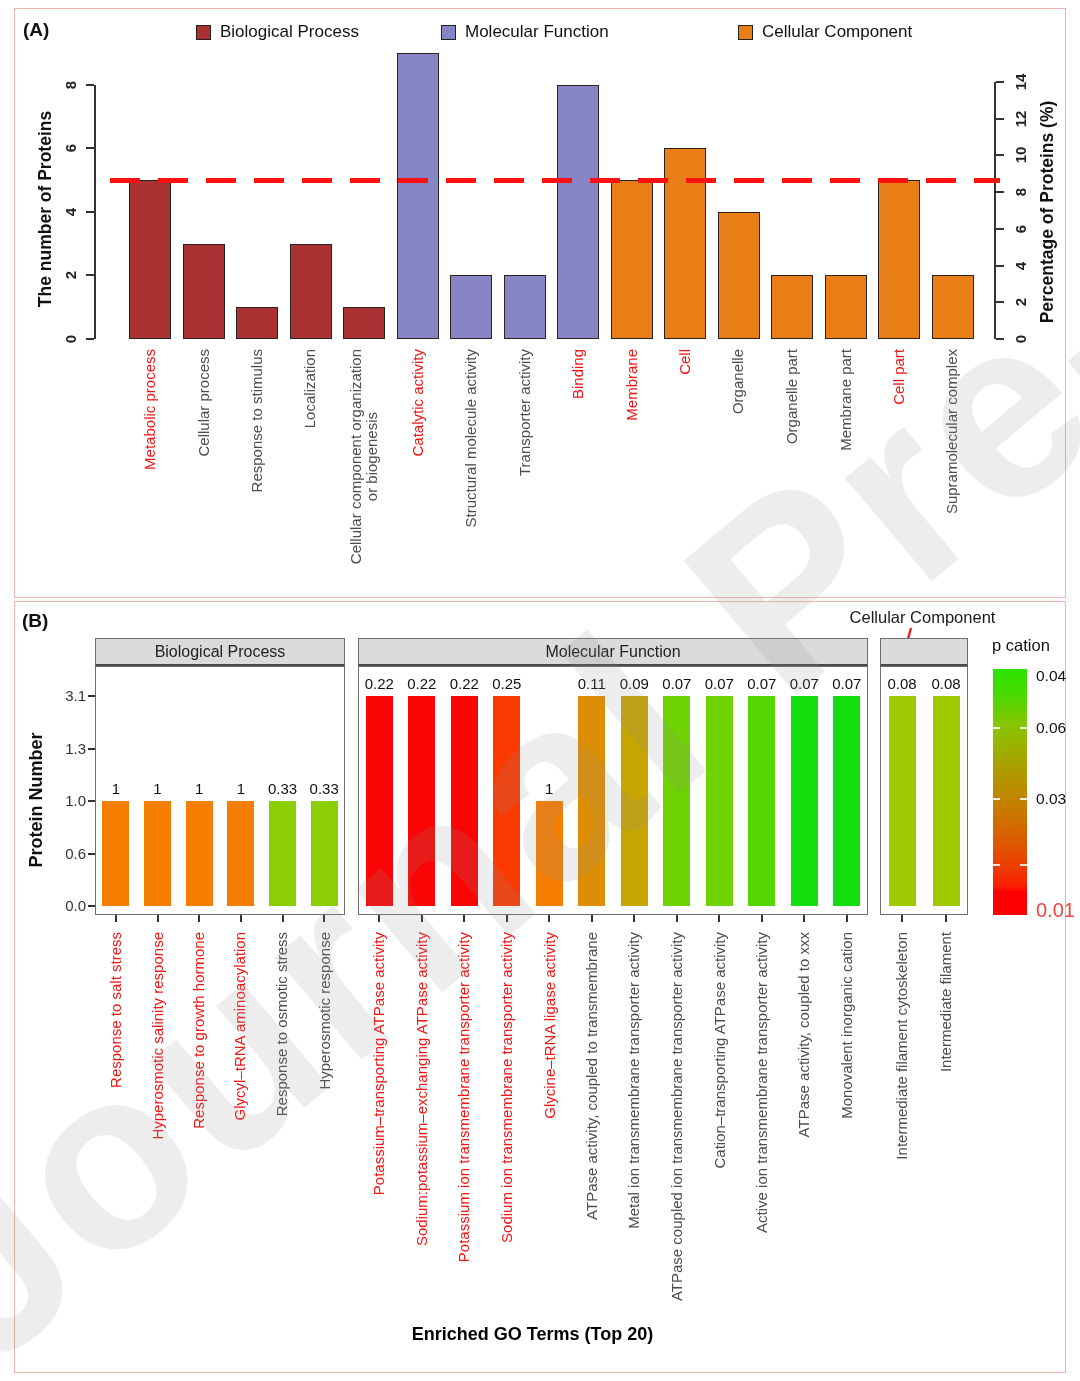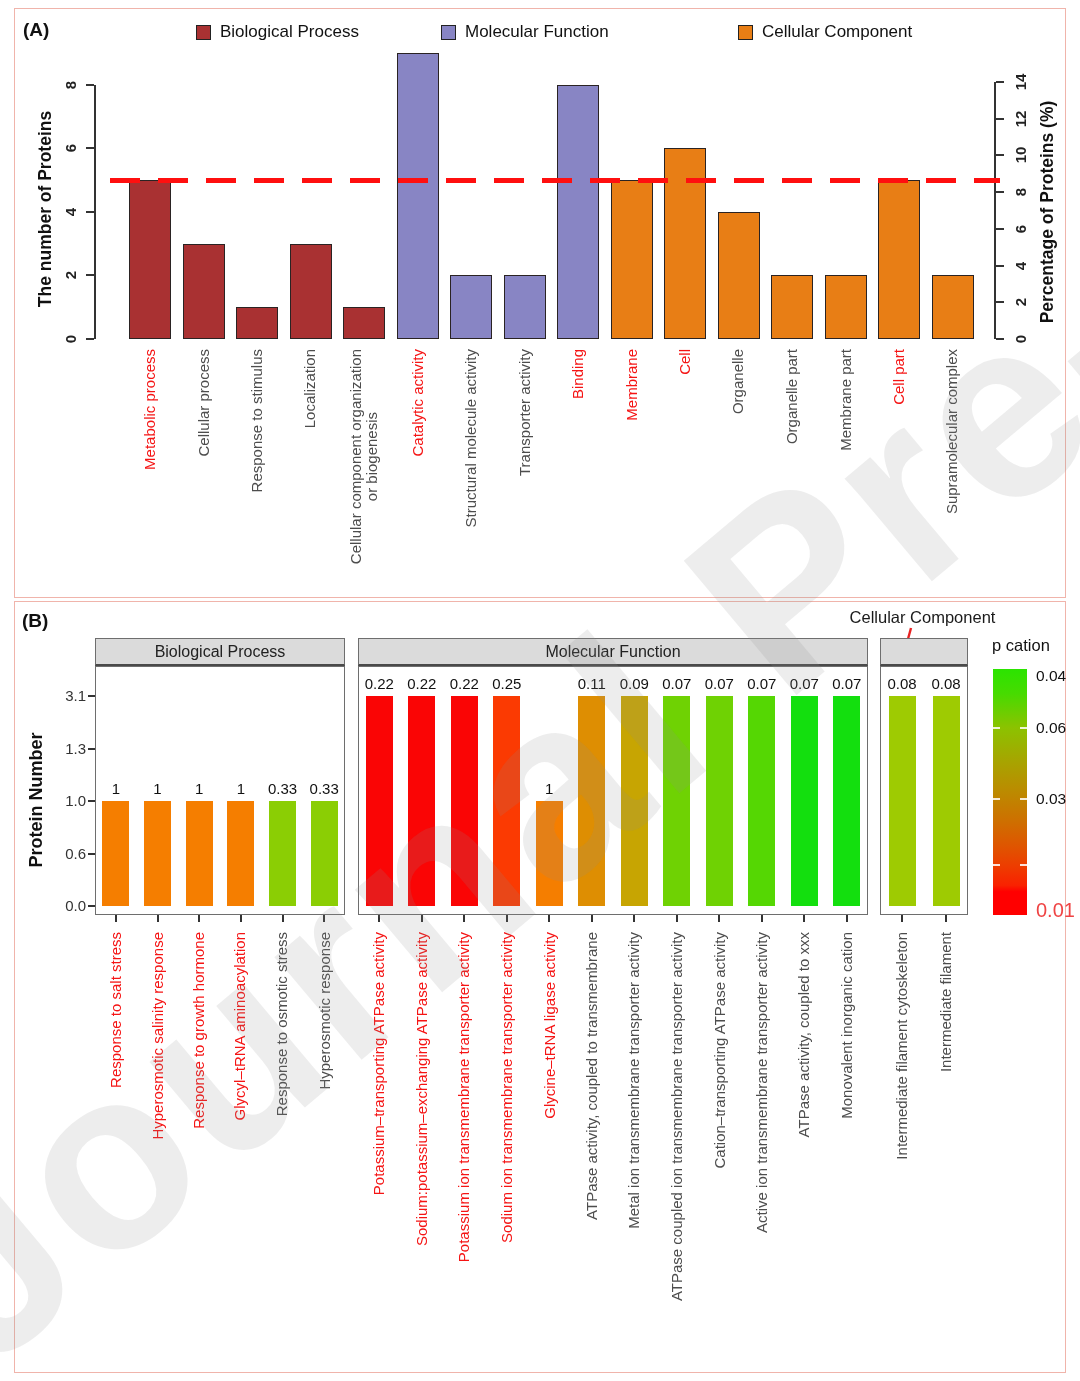--- a/index.html
+++ b/index.html
@@ -162,20 +162,21 @@
     <defs>
       <marker id="ah" markerWidth="8" markerHeight="8" refX="4" refY="6" orient="auto">
         <path d="M0,0 L4,7 L8,0 Z" fill="#E82222" transform="rotate(0 4 4)"></path>
       </marker>
     </defs>
     <line x1="26" y1="1" x2="17" y2="34" stroke="#E82222" stroke-width="2.4" marker-end="url(#ah)"></line>
   </svg>
 
   <div class="ptitle" style="left:975px;top:636px;width:92px;">p cation</div>
 
+  <div class="xtitle" style="left:95px;top:1324px;width:875px;">Enriched GO Terms (Top 20)</div>
 
   <div id="plotB" class="abs" style="left:0;top:0;width:1080px;height:1381px;">
       <div style="position: absolute; left: 40px; top: 897px; width: 46px; text-align: right; font-size: 15px; color: rgb(51, 51, 51);">0.0</div>
       <div style="position: absolute; left: 88px; top: 905px; width: 7px; height: 2px; background: rgb(51, 51, 51);"></div>
       <div style="position: absolute; left: 40px; top: 844.5px; width: 46px; text-align: right; font-size: 15px; color: rgb(51, 51, 51);">0.6</div>
       <div style="position: absolute; left: 88px; top: 852.5px; width: 7px; height: 2px; background: rgb(51, 51, 51);"></div>
       <div style="position: absolute; left: 40px; top: 792px; width: 46px; text-align: right; font-size: 15px; color: rgb(51, 51, 51);">1.0</div>
       <div style="position: absolute; left: 88px; top: 800px; width: 7px; height: 2px; background: rgb(51, 51, 51);"></div>
       <div style="position: absolute; left: 40px; top: 739.5px; width: 46px; text-align: right; font-size: 15px; color: rgb(51, 51, 51);">1.3</div>
       <div style="position: absolute; left: 88px; top: 747.5px; width: 7px; height: 2px; background: rgb(51, 51, 51);"></div>

